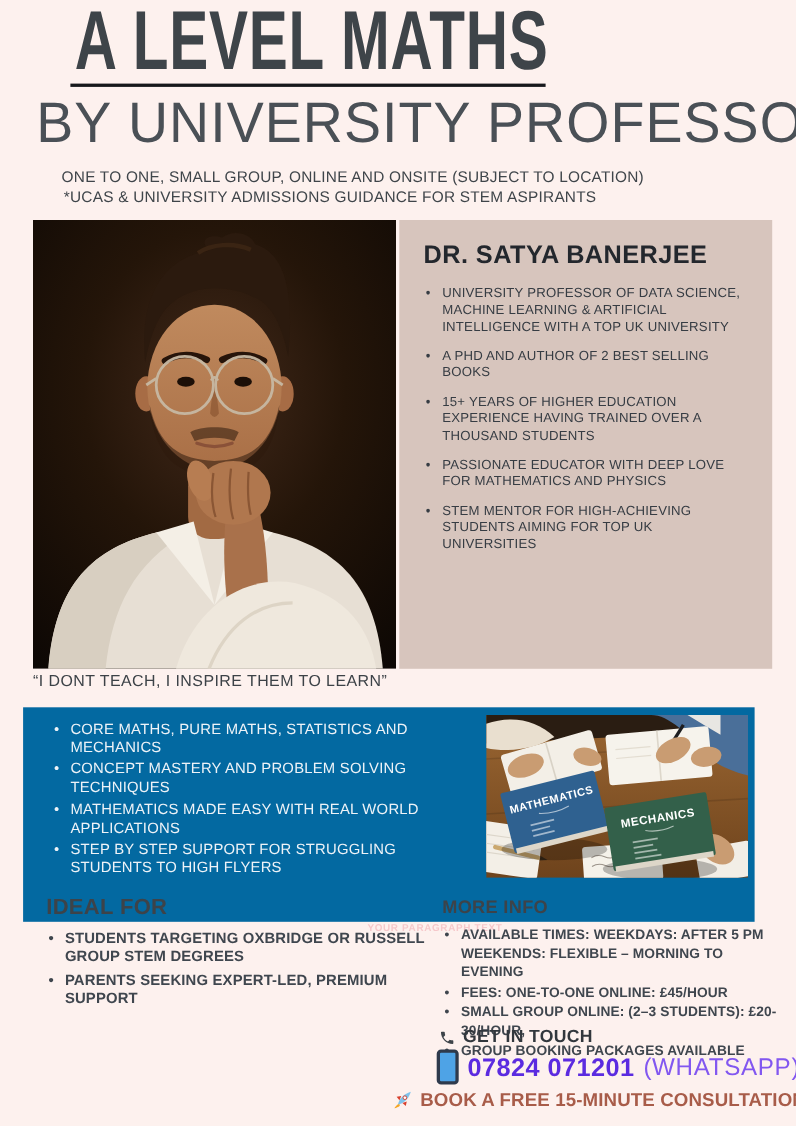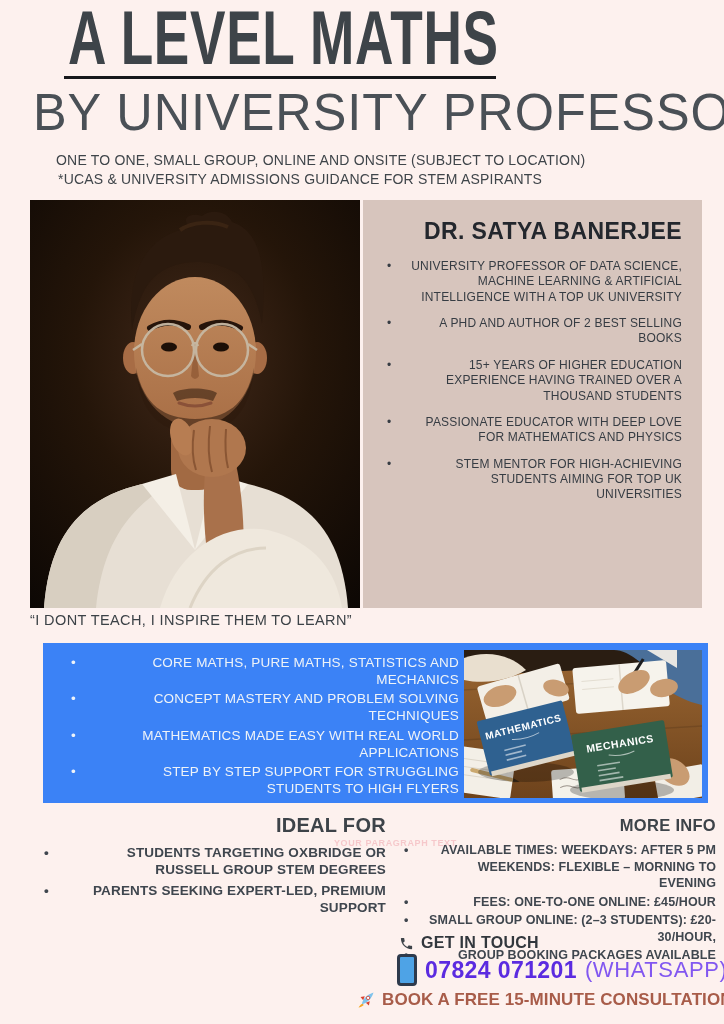--- a/index.html
+++ b/index.html
@@ -1,17 +1,17 @@
 <!DOCTYPE html>
 <html><head>
 <meta charset="utf-8">
 <style>
   html,body{margin:0;padding:0;}
   body{font-family:"Liberation Sans",sans-serif;background:#fdf1ee;}
-  #page{position:relative;width:724px;height:1024px;background:#fdf1ee;overflow:hidden;text-align:right;}
+  #page{position:relative;width:724px;height:1024px;background:#fdf1ee;overflow:hidden;}
   .abs{position:absolute;}
 
   
   .main-title{left:68px;top:0px;font-size:76px;font-weight:700;color:#3e4449;
     transform:scaleX(.70);transform-origin:left top;letter-spacing:1px;white-space:nowrap;line-height:1.0;}
   .title-underline{left:64px;top:76px;width:432px;height:3px;background:#17181b;}
   .sub-title{left:33px;top:86px;font-size:52px;font-weight:400;color:#4a5056;
     letter-spacing:1px;white-space:nowrap;transform:scaleX(.97);transform-origin:left top;line-height:1.0;}
   .tagline{font-size:14px;font-weight:normal;color:#3f454a;letter-spacing:.2px;white-space:nowrap;}
   .tagline1{left:56px;top:152px;}
@@ -24,21 +24,21 @@
   .bio-name{font-size:23px;font-weight:800;color:#23272d;letter-spacing:.4px;margin:2px 0 14px 0;}
   ul.blist{list-style:none;margin:0;padding:0;}
   ul.blist li{position:relative;padding-left:17px;}
   ul.blist li::before{content:"•";position:absolute;left:2px;top:0;}
   .bio-panel ul.blist{font-size:12px;line-height:1.28;color:#363c43;letter-spacing:.2px;}
   .bio-panel ul.blist li{margin-bottom:11px;}
 
   .quote{left:30px;top:612px;font-size:14.5px;color:#3c4247;letter-spacing:.4px;}
 
   
-  .offer-box{left:43px;top:643px;width:665px;height:160px;background:#3b82f6;box-sizing:border-box;}
+  .offer-box{left:21px;top:643px;width:665px;height:195px;background:#0369a1;box-sizing:border-box;}
   .offer-box ul.blist{position:absolute;left:26px;top:12px;width:390px;font-size:13.5px;
     line-height:1.24;color:#eef3f8;letter-spacing:.2px;}
   .offer-box ul.blist li{margin-bottom:3px;}
   .books{position:absolute;right:6px;top:7px;width:238px;height:148px;}
   .books svg{display:block;width:100%;height:100%;}
 
   
   .ideal{left:42px;top:814px;width:344px;}
   .ideal h3{margin:0 0 8px 0;font-size:20px;font-weight:800;color:#3d4349;letter-spacing:.3px;}
   .ideal ul.blist{font-size:13.5px;font-weight:bold;color:#3f464e;line-height:1.24;letter-spacing:.15px;}

